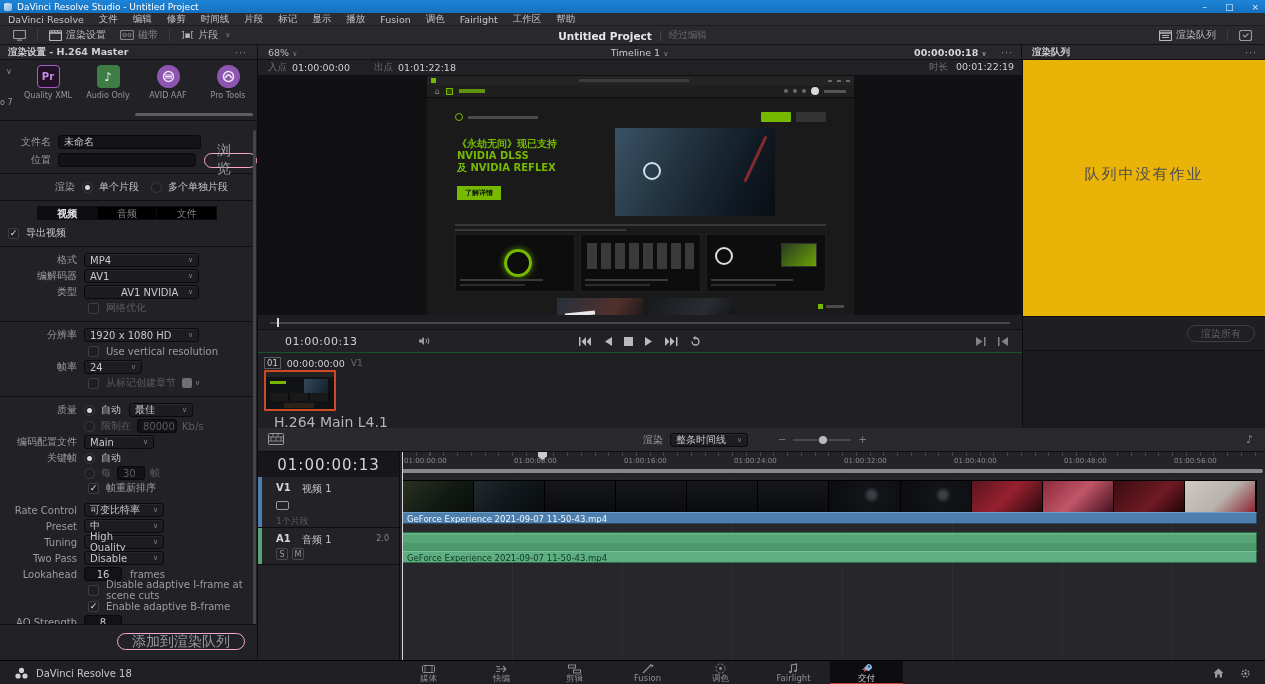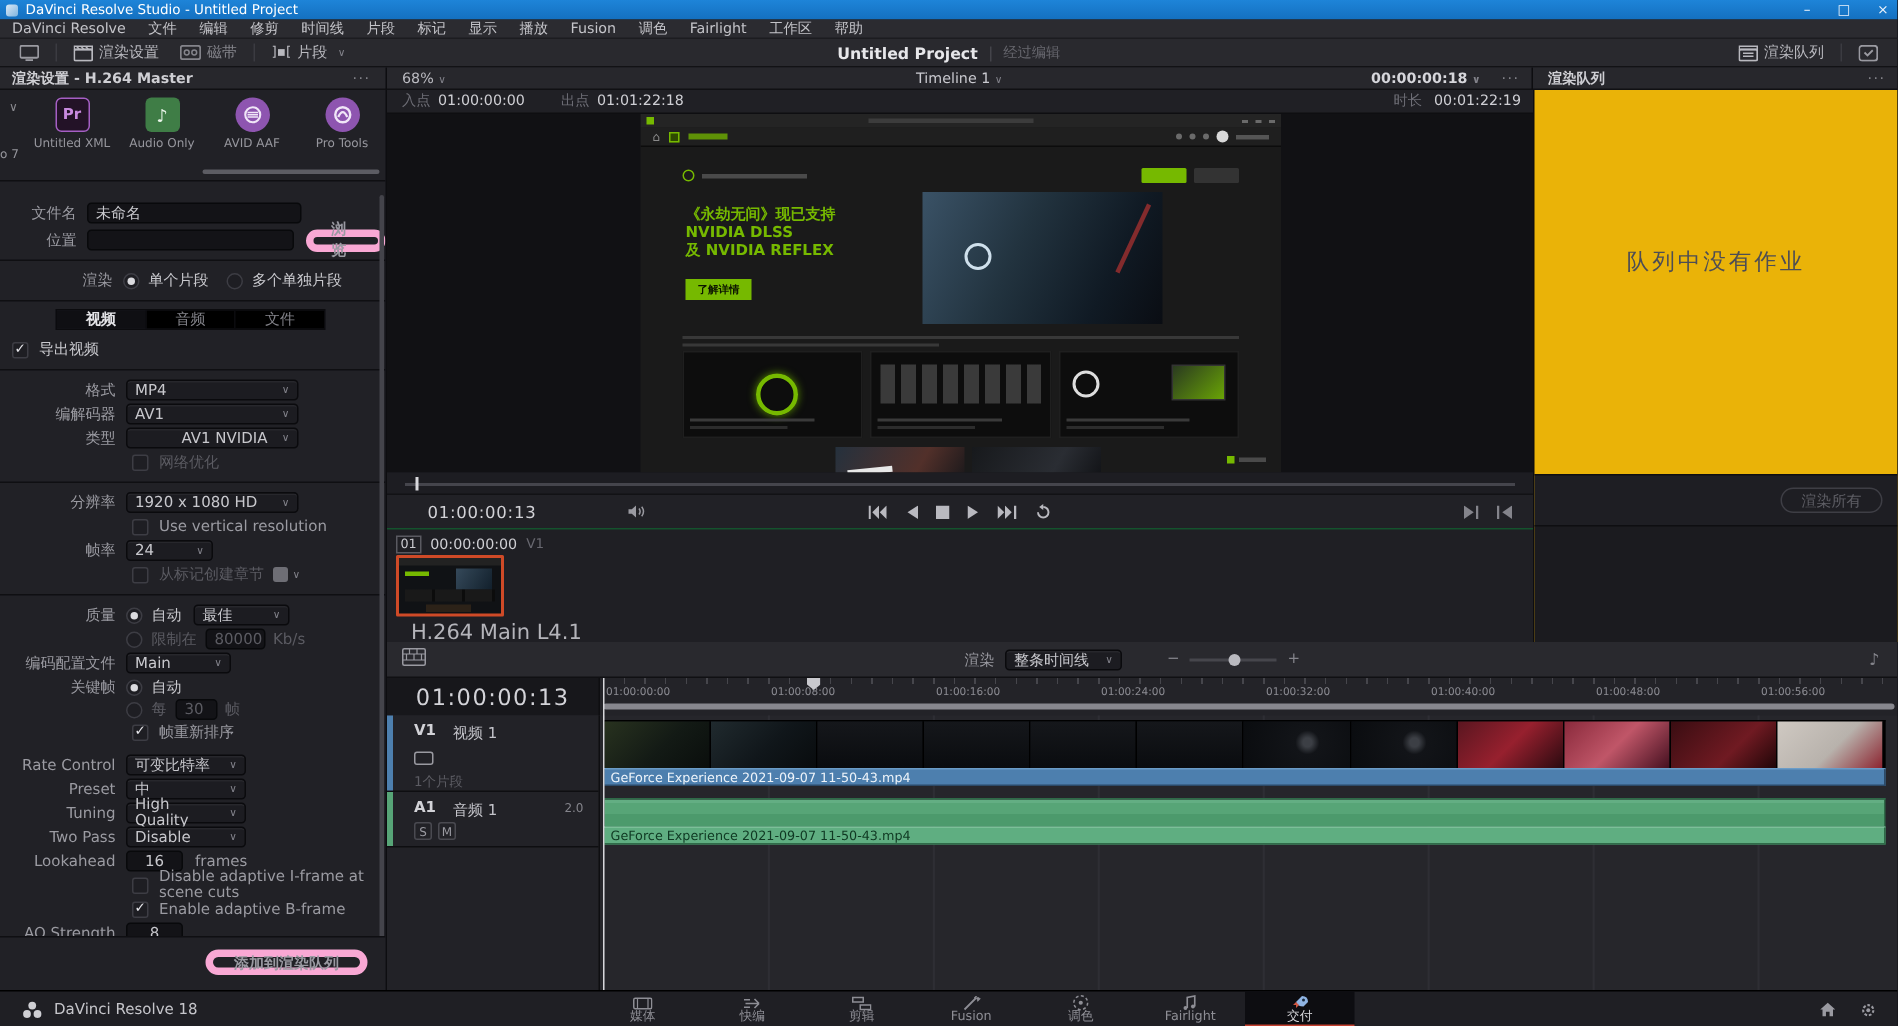--- a/index.html
+++ b/index.html
@@ -81,22 +81,22 @@
         display:flex; align-items:center; justify-content:center; font-size:9px; color:#e6e6ea; margin-right:7px; }
   .radio { width:11px; height:11px; flex:none; background:#1e1e23; border:1px solid #3d3d44; border-radius:50%;
         display:flex; align-items:center; justify-content:center; margin-right:6px; }
   .radio .dot { width:5px; height:5px; border-radius:50%; background:#dadade; }
   .tabs { display:flex; margin:5px 0 5px 37px; width:180px; border:1px solid #0b0b0e; height:14px; }
   .tab { flex:1; text-align:center; line-height:13px; font-size:10px; background:#000000; color:#83838a; border-right:1px solid #0b0b0e; }
   .tab:last-child { border-right:none; }
   .tab.active { background:#0f0f13; color:#e3e3e7; font-weight:bold; }
   .swatch { width:10px; height:10px; background:#6e6e75; border-radius:2px; margin-left:6px; }
   #panel-footer { position:absolute; bottom:0; left:0; width:100%; height:36px; border-top:1px solid #0f0f12; background:#212126; }
-  .pill-btn { position:absolute; right:12px; bottom:10px; height:17px; padding:0 14px; border:5px solid #f9a8d4;
-     border-radius:9px; color:#9a9aa2; font-size:10px; display:flex; align-items:center; background:transparent;font-weight:bold; }
+  .pill-btn { position:absolute; right:12px; bottom:10px; height:17px; padding:0 14px; border:1px solid #f9a8d4;
+     border-radius:9px; color:#9a9aa2; font-size:14px; display:flex; align-items:center; background:transparent; }
 
   
   #viewer { position:absolute; top:60px; left:258px; width:764px; height:368px; background:#19191d; }
   #io-row { height:16px; background:#202025; border-bottom:1px solid #0e0e11; display:flex; align-items:center; font-size:9.5px; }
   #io-row .k { color:#6d6d75; margin:0 5px; }
   #io-row .v { color:#cfcfd4; }
   #stage { position:relative; height:239px; background:#111114; }
   #gfe { position:absolute; left:169px; top:0; width:427px; height:239px; background:#1a1a1a; overflow:hidden; }
   .gfe-title { height:9px; background:#242424; display:flex; align-items:center; padding:0 4px; }
   .gfe-title .gdot { width:5px; height:5px; background:#76b900; margin-right:4px; }
@@ -348,21 +348,21 @@
 <div id="left-panel">
   <div id="presets">
     <div class="preset-partial">
       <span class="pchev">∨</span>
       <span class="plabel">o 7</span>
     </div>
     <div class="preset">
       <span class="picon pr">
           <span>Pr</span>
         </span>
-      <span class="plabel">Untitled XML</span>
+      <span class="plabel">Quality XML</span>
     </div>
     <div class="preset">
       <span class="picon audio">
           <span>♪</span>
         </span>
       <span class="plabel">Audio Only</span>
     </div>
     <div class="preset">
       <span class="picon round">
         <svg width="13" height="13" viewBox="0 0 13 13">

